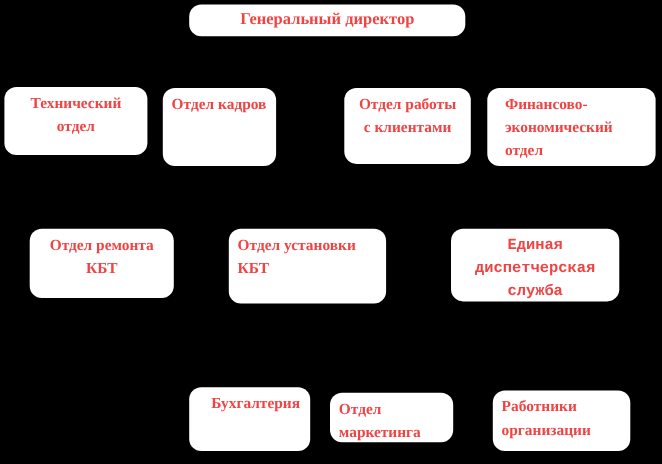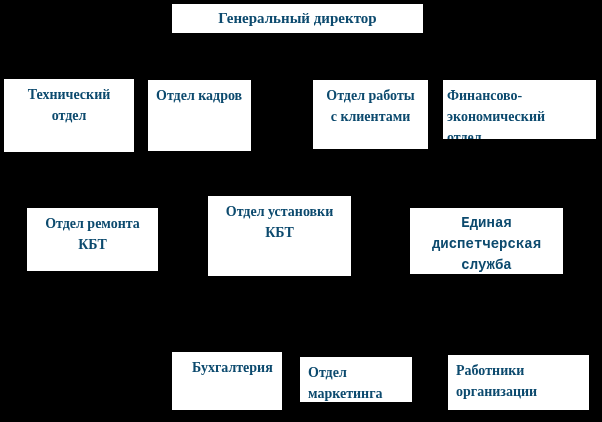--- a/index.html
+++ b/index.html
@@ -11,56 +11,57 @@
     position: relative;
     width: 602px;
     height: 422px;
     background: #000000;
     overflow: hidden;
     font-family: "Liberation Serif", "DejaVu Serif", serif;
   }
   .box {
     position: absolute;
     background: #ffffff;
-    color: #0c4a6e;
+    color: #ef4444;
     font-weight: bold;
     font-size: 14px;
     line-height: 21px;
     white-space: pre;
     box-sizing: border-box;
     overflow: hidden;
     padding: 5px 8px;
+    border-radius: 11px;
   }
   .box.center { text-align: center; padding-left: 2px; padding-right: 2px; }
   .box.left   { text-align: left; }
 
   
   #b-director {
     left: 172px; top: 4px; width: 251px; height: 29px;
     font-size: 15px;
     display: flex; align-items: center; justify-content: center;
     padding: 0;
   }
 
   
-  #b-tech      { left: 4px;   top: 79px;  width: 130px; height: 73px; }
+  #b-tech      { left: 4px;   top: 79px;  width: 130px; height: 62px; }
   #b-kadrov    { left: 148px; top: 80px;  width: 103px; height: 71px; }
   #b-clients   { left: 313px; top: 80px;  width: 115px; height: 69px; }
-  #b-fin       { left: 443px; top: 80px;  width: 153px; height: 59px; padding-left: 4px; }
+  #b-fin       { left: 443px; top: 80px;  width: 153px; height: 71px; padding-left: 16px; }
 
   
   #b-remont    { left: 27px;  top: 208px; width: 131px; height: 63px; }
-  #b-ustanovka { left: 208px; top: 196px; width: 143px; height: 80px; text-align: center; }
+  #b-ustanovka { left: 208px; top: 208px; width: 143px; height: 68px; }
   #b-dispatch  { left: 410px; top: 208px; width: 153px; height: 66px; font-family: Liberation Mono, monospace; }
 
   
   #b-admin     { left: 17px;  top: 352px; width: 131px; height: 58px; }
   #b-buh       { left: 172px; top: 352px; width: 110px; height: 58px; padding-left: 20px; }
   #b-marketing { left: 300px; top: 357px; width: 112px; height: 45px; }
-  #b-rabotniki { left: 448px; top: 355px; width: 141px; height: 55px; }
+  #b-rabotniki { left: 448px; top: 355px; width: 125px; height: 55px; }
 </style>
 </head>
 <body>
 
 <div class="canvas">
 
   <div class="box center" id="b-director">Генеральный директор</div>
 
   <div class="box center" id="b-tech">Технический
 отдел</div>

